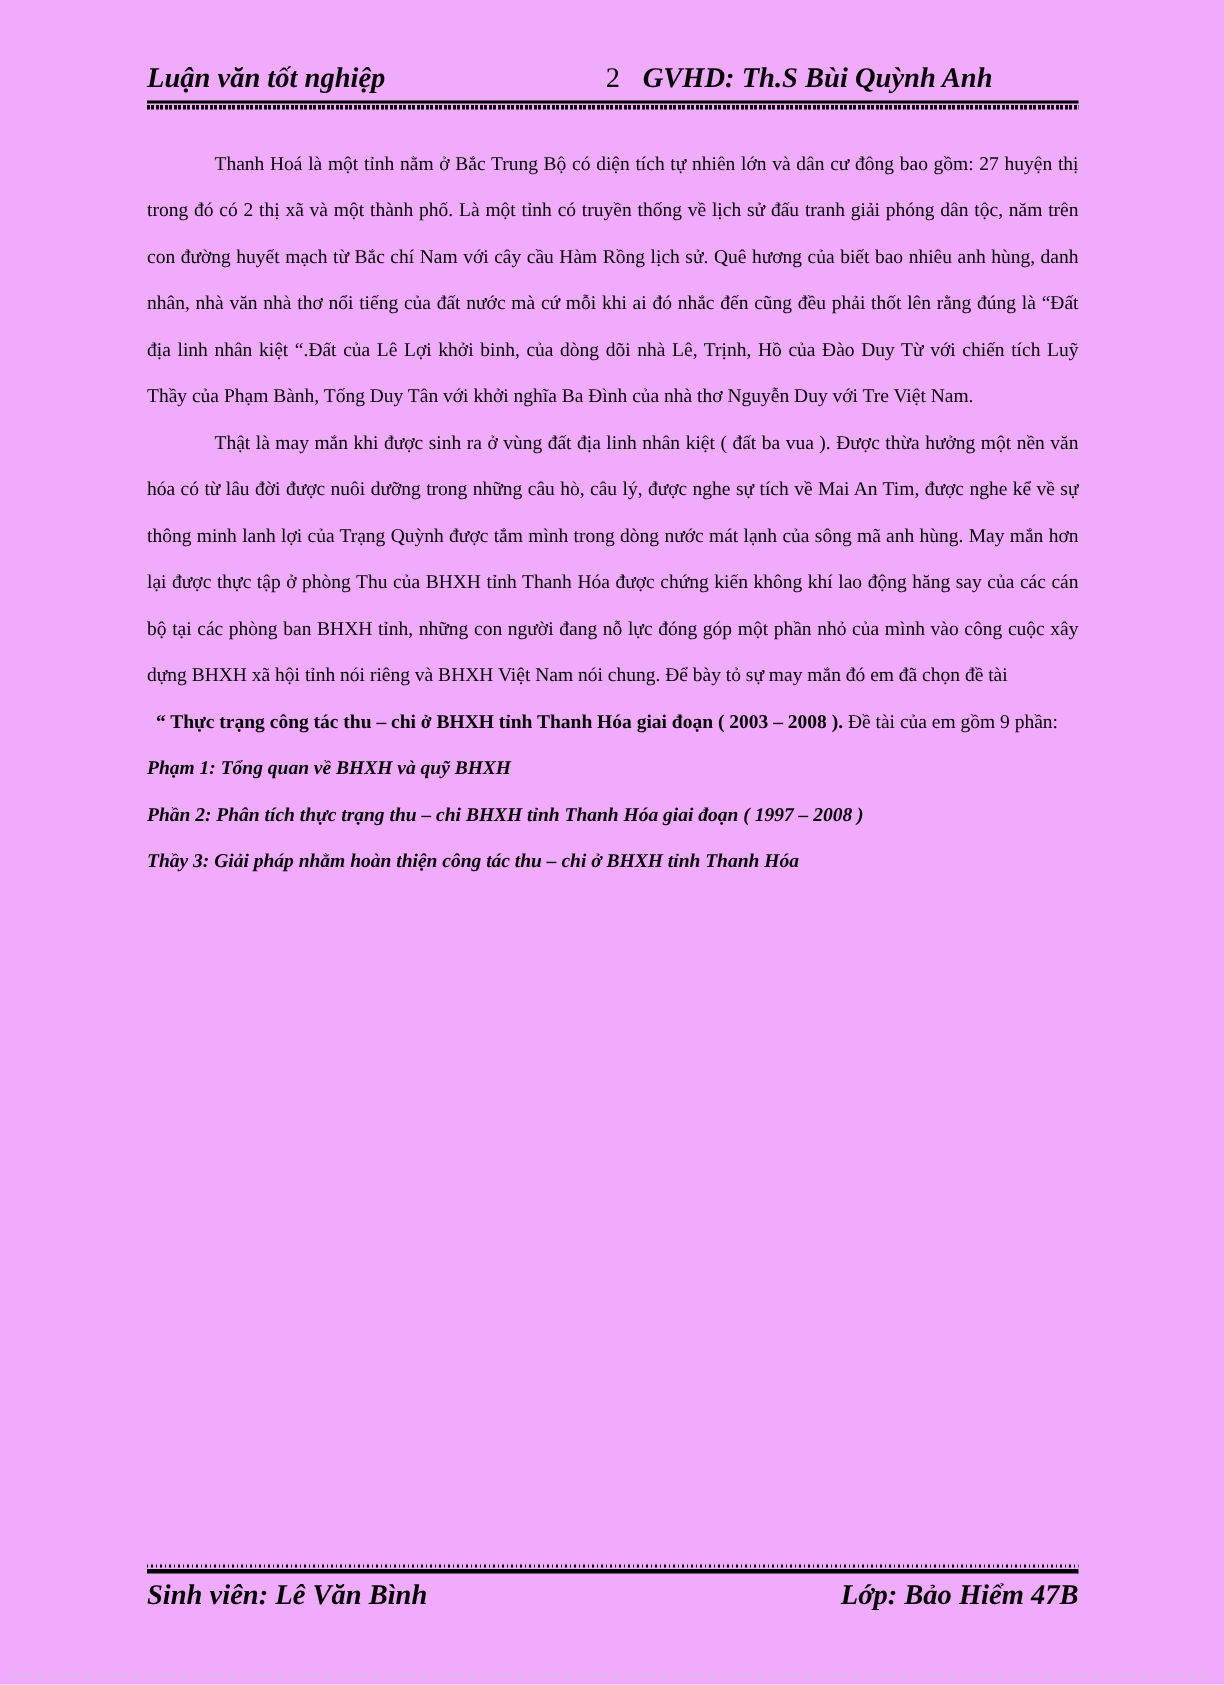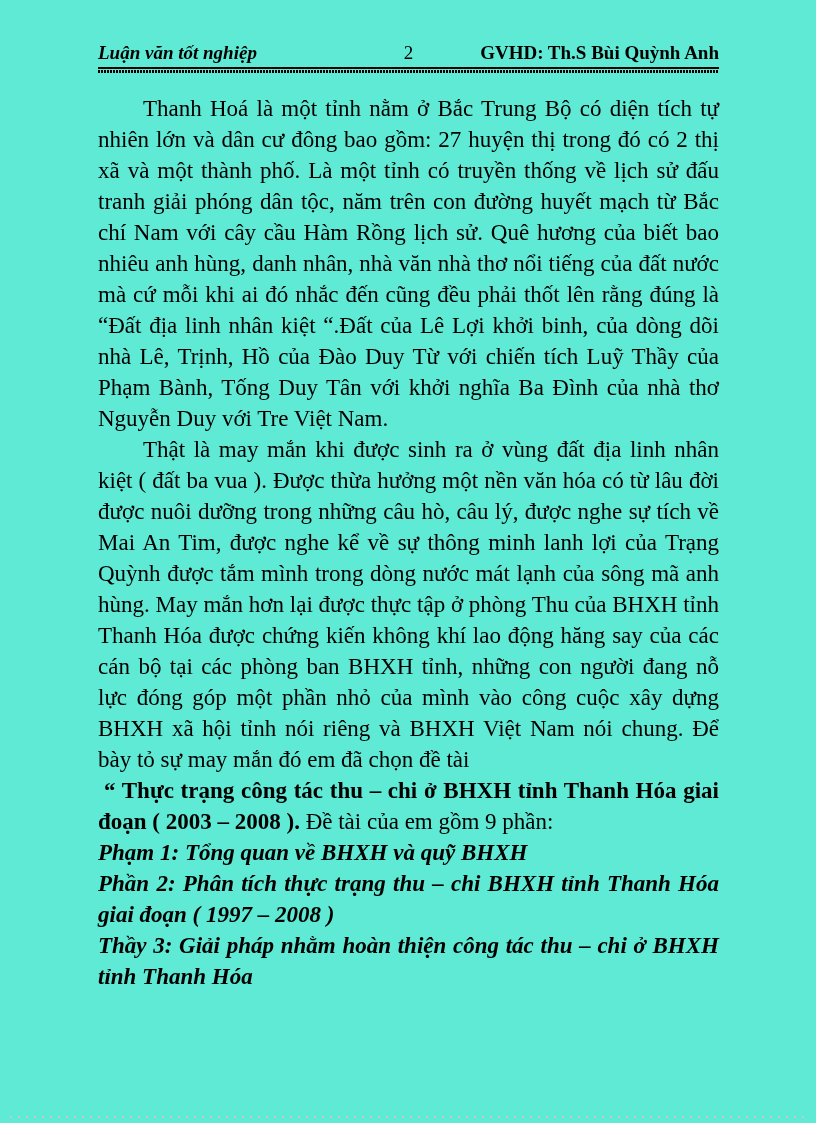--- a/index.html
+++ b/index.html
@@ -4,21 +4,21 @@
 <style>
   html, body {
     margin: 0;
     padding: 0;
     background: #ffffff;
   }
   .page {
     position: relative;
     width: 816px;
     height: 1123px;
-    background: #5eead4;
+    background: #f0abfc;
     font-family: "Liberation Serif", "DejaVu Serif", serif;
     color: #000000;
     overflow: hidden;
   }
 
   
   .header {
     position: absolute;
     top: 42px;
     left: 98px;
@@ -37,40 +37,40 @@
   }
   .header-center {
     width: 40px;
     text-align: center;
     font-weight: normal;
     font-style: normal;
   }
   .header-right {
     flex: 1;
     font-weight: bold;
-    text-align: right;
+    font-style: italic;
   }
   .header-rule-solid {
     height: 2px;
     background: #000;
     margin-top: 3px;
   }
   .header-rule-dotted {
     height: 3px;
     margin-top: 1px;
     background: repeating-linear-gradient(90deg, #000 0 2px, transparent 2px 3px);
   }
 
   
   .body-text {
     position: absolute;
     top: 93px;
     left: 98px;
     width: 621px;
-    font-size: 23px;
+    font-size: 13px;
     line-height: 31px;
     text-align: justify;
   }
   .body-text p {
     margin: 0;
   }
   .para {
     text-indent: 45px;
   }
   .title-para {
@@ -138,16 +138,24 @@
 
   <div class="body-text">
     <p class="para">Thanh Hoá là một tỉnh nằm ở Bắc Trung Bộ có diện tích tự nhiên lớn và dân cư đông bao gồm: 27 huyện thị trong đó có 2 thị xã và một thành phố. Là một tỉnh có truyền thống về lịch sử đấu tranh giải phóng dân tộc, năm trên con đường huyết mạch từ Bắc chí Nam với cây cầu Hàm Rồng lịch sử. Quê hương của biết bao nhiêu anh hùng, danh nhân, nhà văn nhà thơ nổi tiếng của đất nước mà cứ mỗi khi ai đó nhắc đến cũng đều phải thốt lên rằng đúng là “Đất địa linh nhân kiệt “.Đất của Lê Lợi khởi binh, của dòng dõi nhà Lê, Trịnh, Hồ của Đào Duy Từ với chiến tích Luỹ Thầy của Phạm Bành, Tống Duy Tân với khởi nghĩa Ba Đình của nhà thơ Nguyễn Duy với Tre Việt Nam.</p>
     <p class="para">Thật là may mắn khi  được sinh ra ở vùng đất địa linh nhân kiệt ( đất ba vua ). Được thừa hưởng một nền văn hóa có từ lâu đời được nuôi dưỡng trong những câu hò, câu lý, được nghe sự tích về Mai An Tim, được nghe kể về sự thông minh lanh lợi của Trạng Quỳnh được tắm mình trong dòng nước mát lạnh của sông  mã anh hùng. May mắn hơn lại được thực tập ở phòng Thu của BHXH tỉnh Thanh Hóa được chứng kiến không khí lao động hăng say của các cán bộ tại các phòng ban BHXH tỉnh, những con người đang  nỗ lực đóng góp một phần nhỏ của mình vào công cuộc xây dựng BHXH xã hội tỉnh nói riêng và BHXH Việt Nam nói chung. Để bày tỏ sự may mắn đó em đã chọn đề tài</p>
     <p class="title-para"><span class="title-bold">“ Thực trạng công tác thu – chi ở BHXH tỉnh Thanh Hóa giai đoạn ( 2003 – 2008 ).</span><span> Đề tài của em gồm 9 phần:</span></p>
     <p class="part">Phạm 1: Tổng quan về BHXH và quỹ BHXH</p>
     <p class="part">Phần 2: Phân tích thực trạng thu – chi BHXH tỉnh Thanh Hóa giai đoạn ( 1997 – 2008 )</p>
     <p class="part">Thầy 3: Giải pháp nhằm hoàn thiện công tác thu – chi ở BHXH tỉnh Thanh Hóa</p>
   </div>
 
+  <div class="footer">
+    <div class="footer-rule-dotted"></div>
+    <div class="footer-rule-solid"></div>
+    <div class="footer-row">
+      <span>Sinh viên: Lê Văn Bình</span>
+      <span>Lớp: Bảo Hiểm 47B</span>
+    </div>
+  </div>
 
   <div class="bottom-dots"></div>
 
 </div>
 
 </body></html>

